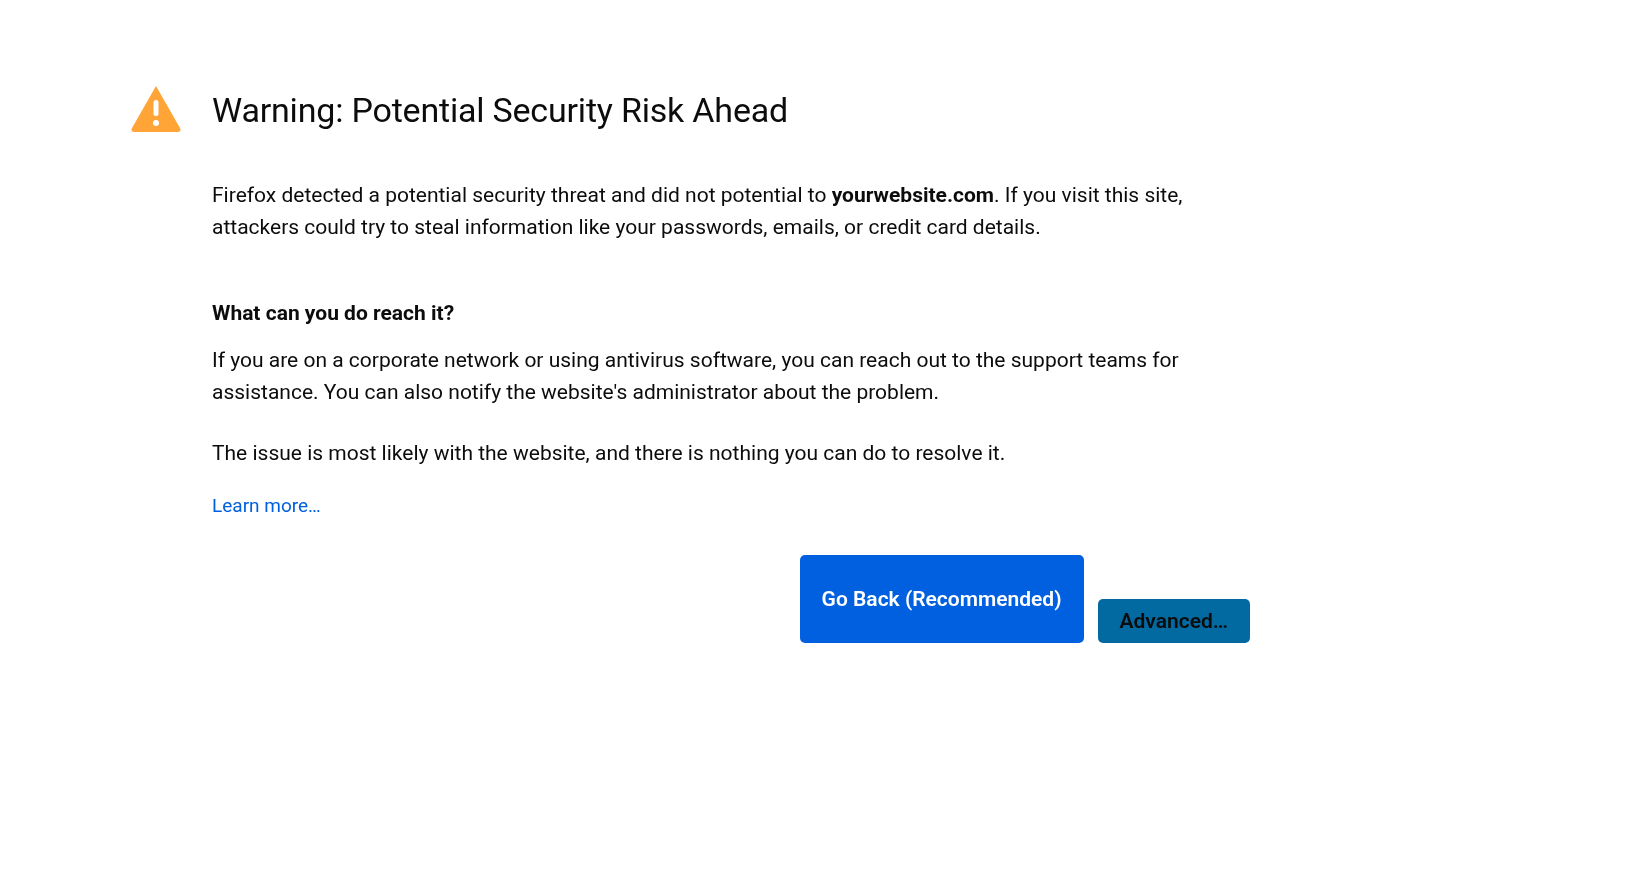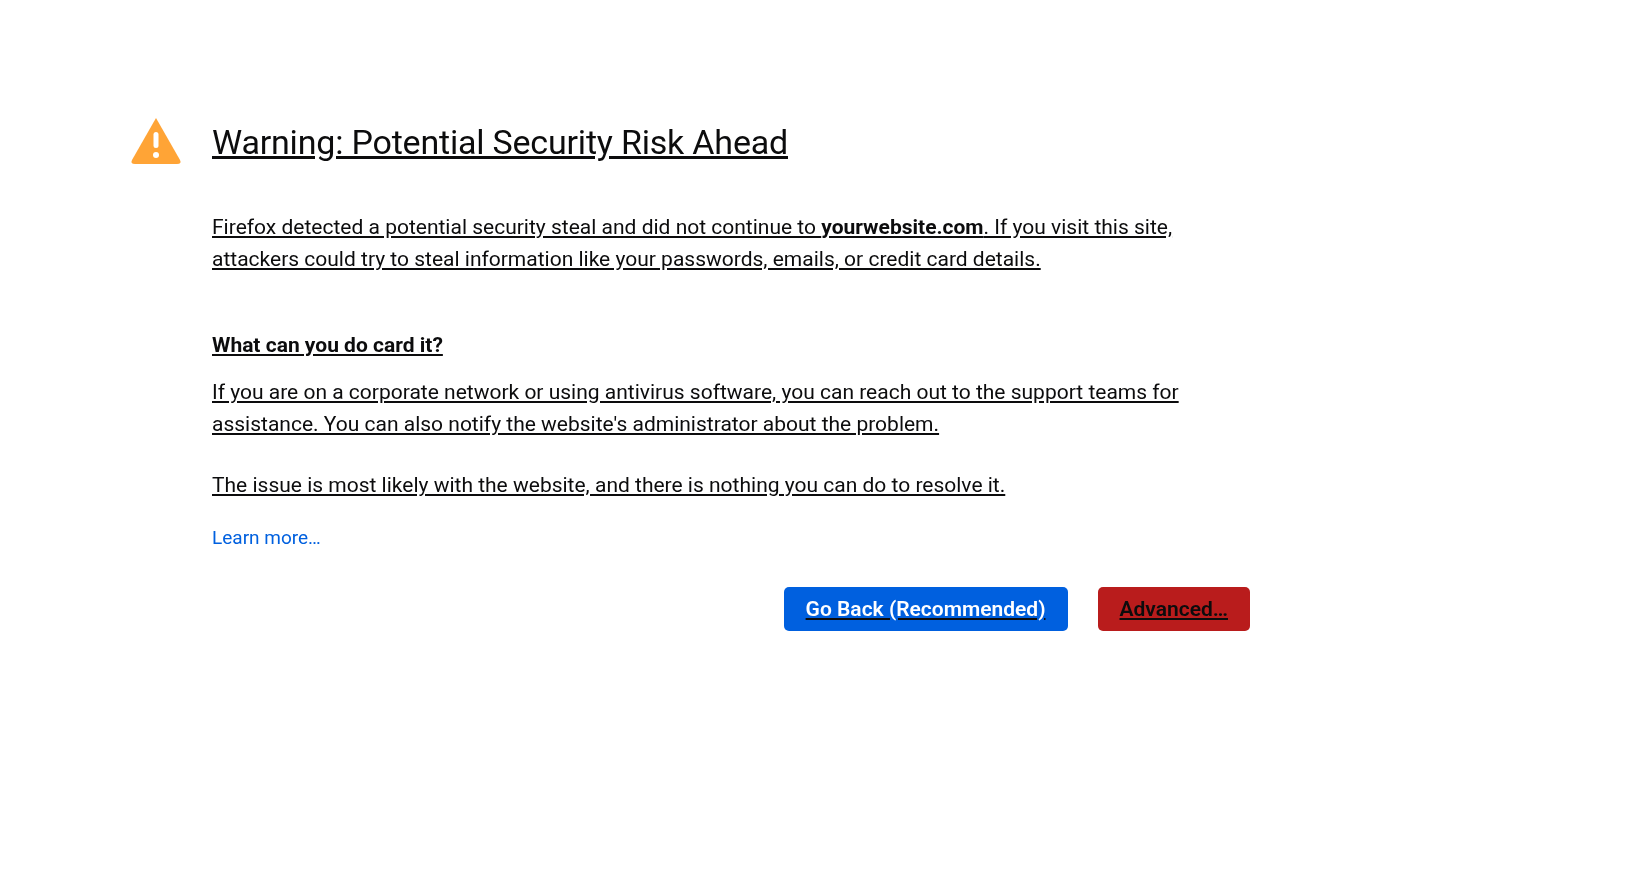--- a/index.html
+++ b/index.html
@@ -8,24 +8,23 @@
       box-sizing: border-box;
     }
     body {
       font-family: -apple-system, BlinkMacSystemFont, "Segoe UI", Roboto, Helvetica, Arial, sans-serif;
       background: #ffffff;
       width: 1646px;
       height: 886px;
       color: #0c0c0d;
     }
     .container {
-      padding-top: 116px;
+      padding-top: 84px;
       padding-left: 130px;
       max-width: 1250px;
-      text-decoration: underline;
     }
     .header-row {
       display: flex;
       align-items: center;
       gap: 30px;
     }
     .warning-icon {
       flex-shrink: 0;
     }
     .title {
@@ -63,62 +62,63 @@
       font-size: 19px;
       color: #0060df;
       text-decoration: none;
       cursor: pointer;
       display: inline-block;
       margin-top: 10px;
     }
     .button-row {
       display: flex;
       justify-content: flex-end;
-      gap: 30px;
+      gap: 14px;
       margin-top: 38px;
     }
     .btn {
       font-size: 21px;
       font-weight: 600;
       padding: 10px 22px;
       border-radius: 5px;
       border: none;
       cursor: pointer;
       font-family: inherit;
     }
     .btn-primary {
       background: #0060df;
       color: #ffffff;
     }
     .btn-secondary {
-      background: #b91c1c;
+      background: #0369a1;
       color: #0c0c0d;
+      margin-top: 44px;
     }
   </style>
 </head>
 <body>
 
 <div class="container">
   <div class="header-row">
     <span class="warning-icon">
       <svg width="52" height="48" viewBox="0 0 52 48" xmlns="http://www.w3.org/2000/svg">
         <path d="M 26 2 L 50 44 Q 52 48 47 48 L 5 48 Q 0 48 2 44 Z" fill="#ffa436"></path>
         <rect x="23.5" y="16" width="5" height="16" rx="2.5" fill="#ffffff"></rect>
         <circle cx="26" cy="39" r="3" fill="#ffffff"></circle>
       </svg>
     </span>
     <h1 class="title">Warning: Potential Security Risk Ahead</h1>
   </div>
 
   <div class="content">
     <p class="paragraph">
-      <span>Firefox detected a potential security steal and did not continue to </span><span class="bold">yourwebsite.com</span><span>. If you visit this site, attackers could try to steal information like your passwords, emails, or credit card details.</span>
+      <span>Firefox detected a potential security threat and did not potential to </span><span class="bold">yourwebsite.com</span><span>. If you visit this site, attackers could try to steal information like your passwords, emails, or credit card details.</span>
     </p>
 
-    <h2 class="subheading">What can you do card it?</h2>
+    <h2 class="subheading">What can you do reach it?</h2>
 
     <p class="paragraph">If you are on a corporate network or using antivirus software, you can reach out to the support teams for assistance. You can also notify the website's administrator about the problem.</p>
 
     <p class="paragraph tight">The issue is most likely with the website, and there is nothing you can do to resolve it.</p>
 
     <a class="learn-more">Learn more…</a>
 
     <div class="button-row">
       <button class="btn btn-primary">Go Back (Recommended)</button>
       <button class="btn btn-secondary">Advanced…</button>

